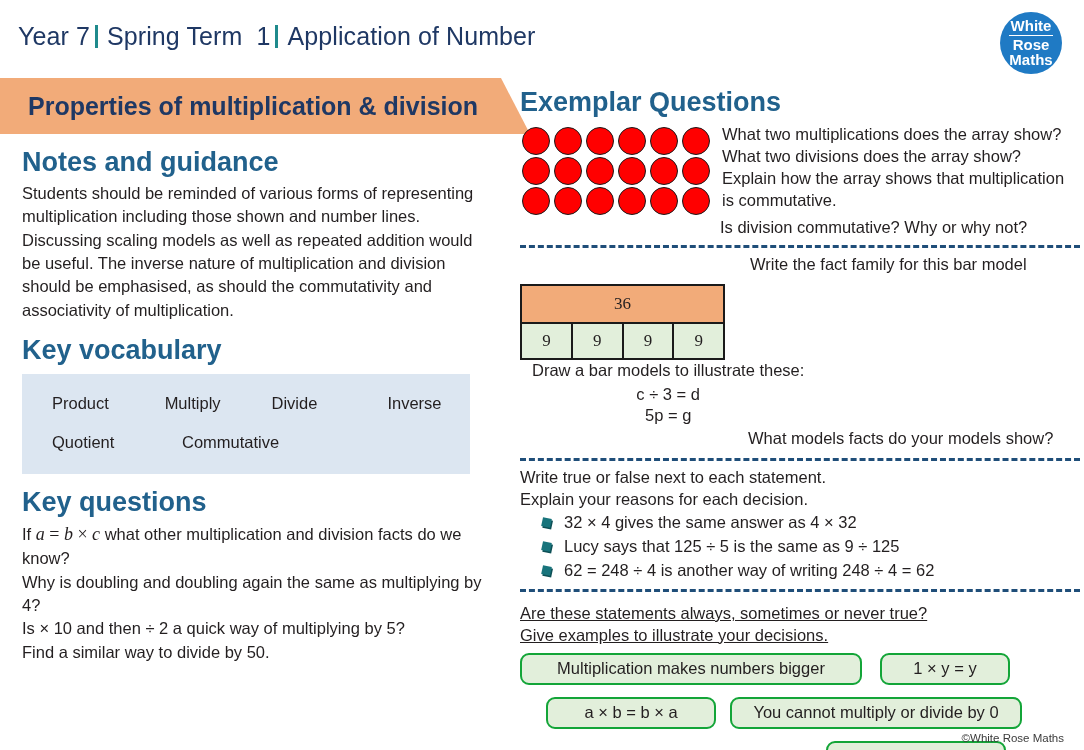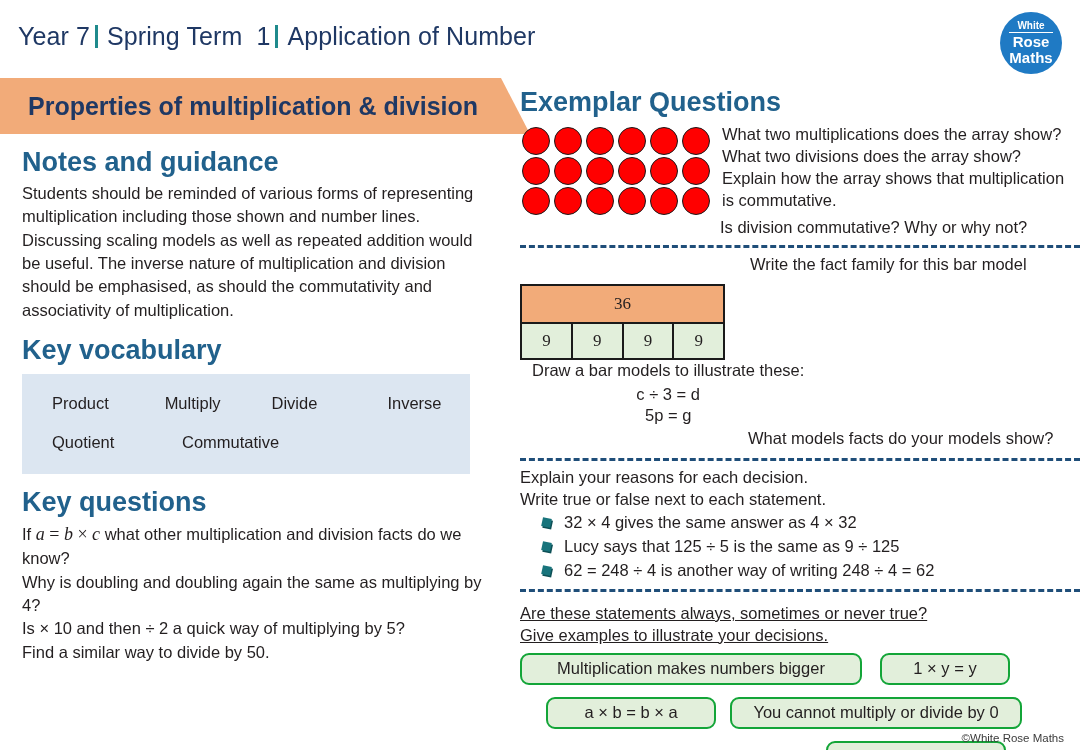--- a/index.html
+++ b/index.html
@@ -55,21 +55,21 @@
     border-radius: 50%;
     background: #1f7ac4;
     color: #ffffff;
     display: flex;
     flex-direction: column;
     align-items: center;
     justify-content: center;
     font-weight: bold;
     line-height: 1.04;
   }
-  .logo .l1 { font-size: 10px; }
+  .logo .l1 { font-size: 15px; }
   .logo .l2 { font-size: 15px; }
   .logo .l3 { font-size: 15px; }
   .logo .rule {
     width: 44px;
     height: 1px;
     background: #ffffff;
     margin: 1px 0;
   }
 
   
@@ -412,22 +412,22 @@
           <div class="qtext centered mi" style="margin-top:2px;">c ÷ 3 = d</div>
           <div class="qtext centered mi">5p = g</div>
         </div>
       </div>
       <div class="qtext" style="margin-left:228px; margin-top:1px;">What models facts do your models show?</div>
     </div>
 
     <hr class="divider" style="margin-top:8px;">
 
     <div style="margin-top:6px;">
+      <div class="qtext">Write true or false next to each statement.</div>
       <div class="qtext">Explain your reasons for each decision.</div>
-      <div class="qtext">Write true or false next to each statement.</div>
       <ul class="bullets">
         <li><span class="bul"></span><span>32 × 4 gives the same answer as 4 × 32</span></li>
         <li><span class="bul"></span><span>Lucy says that 125 ÷ 5 is the same as 9 ÷ 125</span></li>
         <li><span class="bul"></span><span>62 = 248 ÷ 4 is another way of writing 248 ÷ 4 = 62</span></li>
       </ul>
     </div>
 
     <hr class="divider" style="margin-top:6px;">
 
     <div style="margin-top:11px;text-decoration:underline;">

